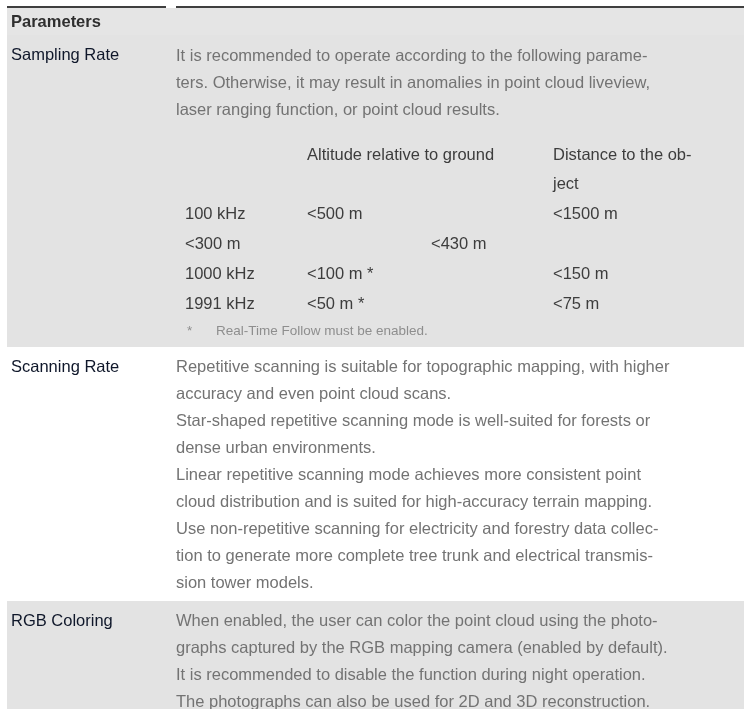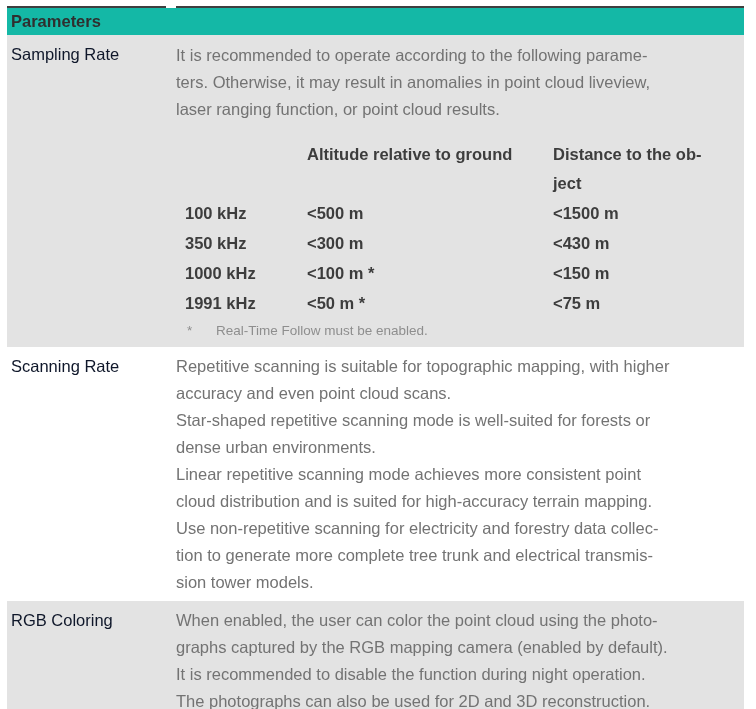--- a/index.html
+++ b/index.html
@@ -43,21 +43,21 @@
   .col1 {
     width: 169px;
     flex-shrink: 0;
     padding-left: 4px;
   }
   .col2 {
     flex: 1;
     min-width: 0;
   }
   .header-row {
-    background: #14b8a6;
+    background: #e5e5e5;
     padding: 3px 0 4px 0;
   }
   .header-row .col1, .header-row .col2 {
     font-size: 16.5px;
     font-weight: bold;
     color: #2f2f2f;
     line-height: 20px;
   }
   .stripe { background: #e3e3e3; }
   .plain  { background: #ffffff; }
@@ -82,21 +82,20 @@
 
   
   .subtable {
     margin-top: 17px;
     padding-left: 9px;
     font-size: 16.5px;
   }
   .sub-row {
     display: flex;
     align-items: flex-start;
-    font-weight: bold;
   }
   .sub-c1 { width: 122px; flex-shrink: 0; }
   .sub-c2 { width: 246px; flex-shrink: 0; }
   .sub-c3 { flex: 1; min-width: 0; }
   .sub-head .sub-c2, .sub-head .sub-c3 {
     line-height: 29px;
     white-space: pre-line;
   }
   .sub-data { line-height: 30px; }
   .footnote {
@@ -137,21 +136,20 @@
           <div class="sub-c2">Altitude relative to ground</div>
           <div class="sub-c3">Distance to the ob-
 ject</div>
         </div>
         <div class="sub-row sub-data">
           <div class="sub-c1">100 kHz</div>
           <div class="sub-c2">&lt;500 m</div>
           <div class="sub-c3">&lt;1500 m</div>
         </div>
         <div class="sub-row sub-data">
-          <div class="sub-c1">350 kHz</div>
           <div class="sub-c2">&lt;300 m</div>
           <div class="sub-c3">&lt;430 m</div>
         </div>
         <div class="sub-row sub-data">
           <div class="sub-c1">1000 kHz</div>
           <div class="sub-c2">&lt;100 m *</div>
           <div class="sub-c3">&lt;150 m</div>
         </div>
         <div class="sub-row sub-data">
           <div class="sub-c1">1991 kHz</div>

